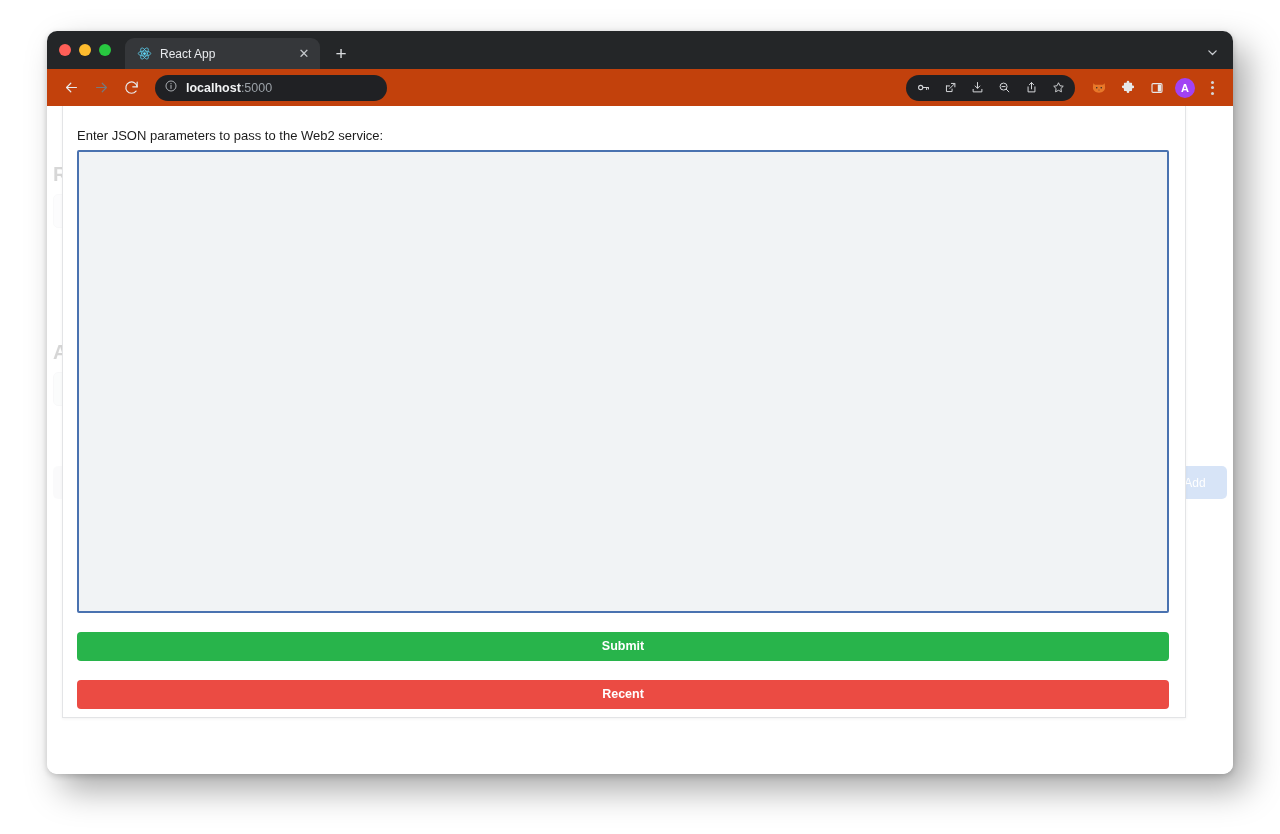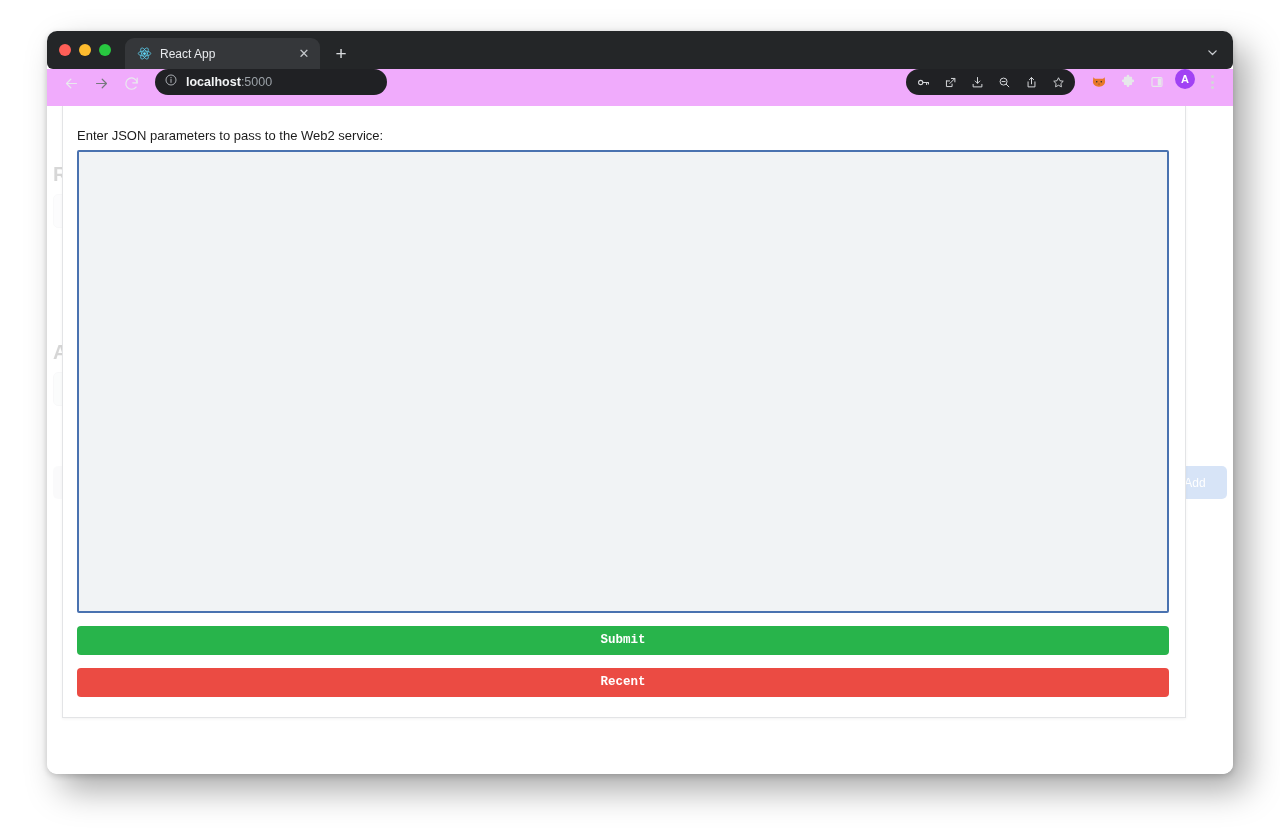--- a/index.html
+++ b/index.html
@@ -23,21 +23,20 @@
   }
 
   
   .tab-strip {
     position: relative;
     height: 38px;
     background: #242628;
     display: flex;
     align-items: flex-end;
     padding-left: 12px;
-    border-radius: 6px;
   }
   .traffic-lights {
     display: flex; align-items: center; gap: 8px;
     height: 38px; padding-right: 14px;
   }
   .tl { width: 12px; height: 12px; border-radius: 50%; }
   .tl.red { background: #ff5f57; }
   .tl.yellow { background: #febc2e; }
   .tl.green { background: #28c840; }
 
@@ -68,22 +67,22 @@
     color: #d8dadd; font-size: 19px; line-height: 1; font-weight: 300;
   }
   .tabstrip-chevron {
     position: absolute; right: 14px; bottom: 8px;
     color: #c8cbcf; font-size: 11px; line-height: 1;
   }
 
   
   .toolbar {
     height: 37px;
-    background: #f0abfc;
-    display: flex; align-items: flex-start;
+    background: #c2410c;
+    display: flex; align-items: center;
     padding: 0 9px 0 10px;
     gap: 2px;
   }
   .nav-btn {
     width: 28px; height: 28px;
     display: flex; align-items: center; justify-content: center;
     border-radius: 50%;
   }
   .nav-btn svg { display: block; }
 
@@ -227,25 +226,25 @@
     resize: none;
     padding: 5px 6px;
     font-family: "Liberation Sans", sans-serif;
     font-size: 13px;
     color: #1c1c1c;
   }
   .btn-block {
     display: block;
     width: 1092px;
     height: 29px;
-    margin-top: 13px;
+    margin-top: 19px;
     border: none;
     border-radius: 4px;
     color: #ffffff;
-    font-family: Liberation Mono, monospace;
+    font-family: Liberation Sans, sans-serif;
     font-size: 12.5px;
     font-weight: bold;
     line-height: 29px;
     padding: 0;
     text-align: center;
   }
   .btn-submit { background: #28b44b; }
   .btn-cancel { background: #eb4b43; }
 </style>
 </head>

